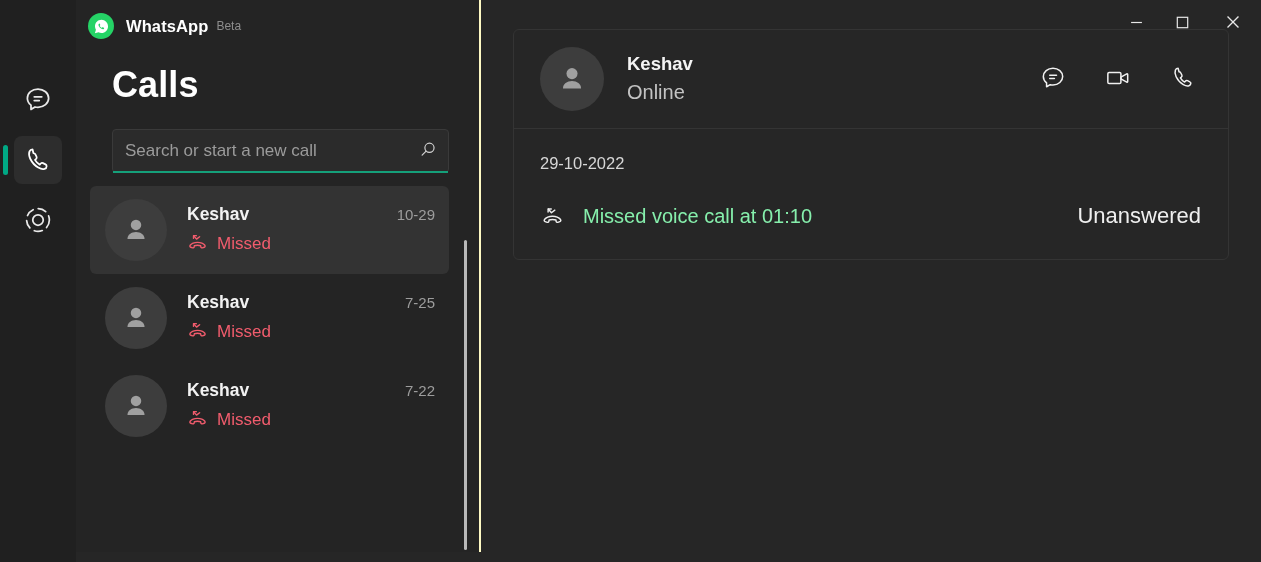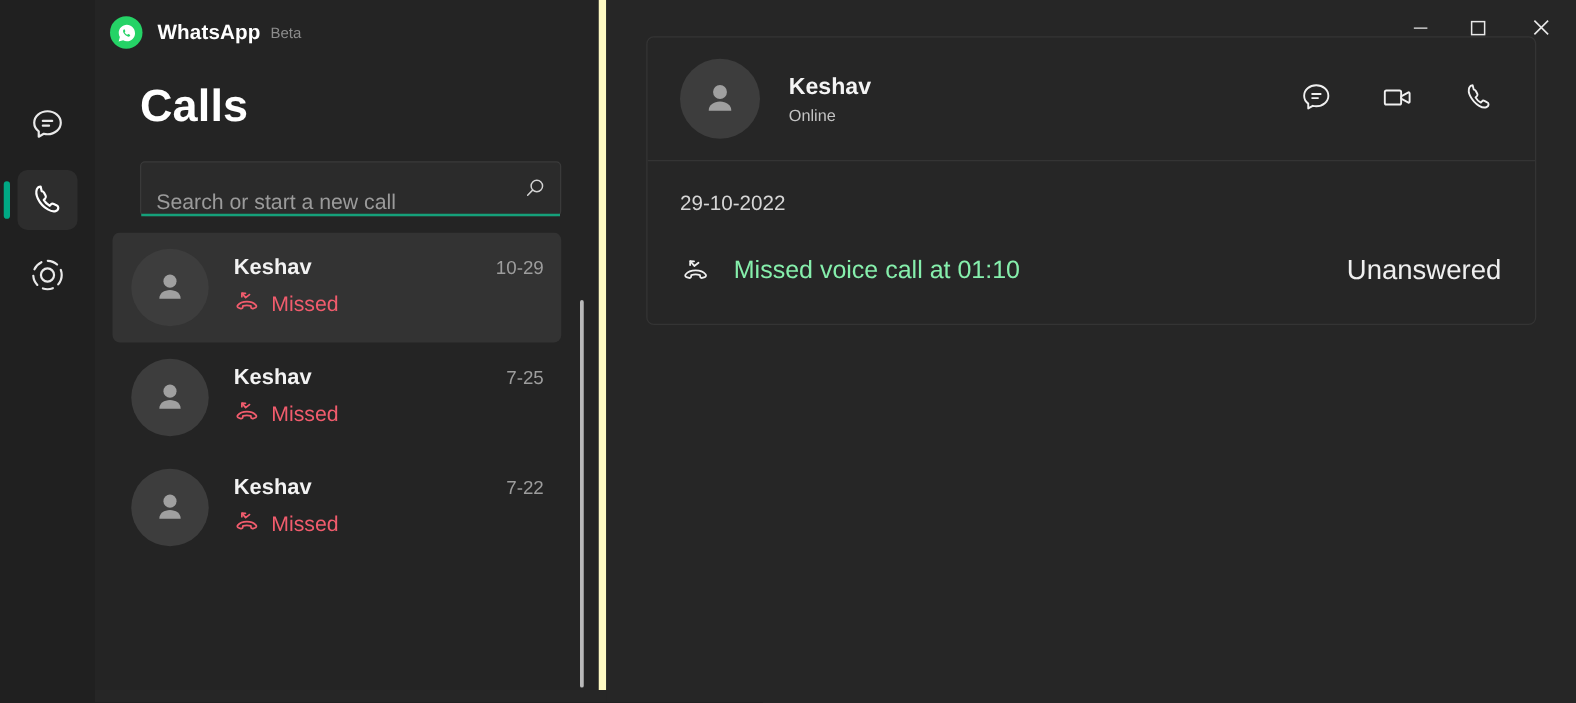--- a/index.html
+++ b/index.html
@@ -80,21 +80,21 @@
   }
   .rail-btn svg { display: block; }
 
   
   .left-panel {
     position: relative;
     width: 403px;
     flex: 0 0 403px;
     height: 552px;
     background: #242424;
-    border-right: 6px solid #fef9c3;
+    border-right: 2px solid #fef9c3;
     z-index: 2;
   }
   .brand {
     display: flex;
     align-items: center;
     gap: 12px;
     padding: 13px 0 0 12px;
     height: 39px;
     box-sizing: border-box;
   }
@@ -130,21 +130,21 @@
   }
 
   .search-wrap {
     margin: 23px 30px 0 36px;
     height: 44px;
     background: #2b2b2b;
     border: 1px solid #3a3a3a;
     border-radius: 4px;
     position: relative;
     display: flex;
-    align-items: flex-end;
+    align-items: center;
     box-sizing: border-box;
     cursor: text;
   }
   .search-wrap::after {
     content: "";
     position: absolute;
     left: 0; right: 0; bottom: -1px;
     height: 2px;
     background: #15a07a;
   }
@@ -283,21 +283,21 @@
     margin-left: 23px;
     flex: 1;
   }
   .contact-name {
     font-size: 18.5px;
     font-weight: 700;
     color: #f4f4f4;
     line-height: 1.35;
   }
   .contact-presence {
-    font-size: 13px;
+    font-size: 20px;
     color: #c3c3c3;
     line-height: 1.35;
     margin-top: 2px;
   }
   .contact-actions {
     display: flex;
     align-items: center;
     gap: 29px;
   }
   .action-btn {

